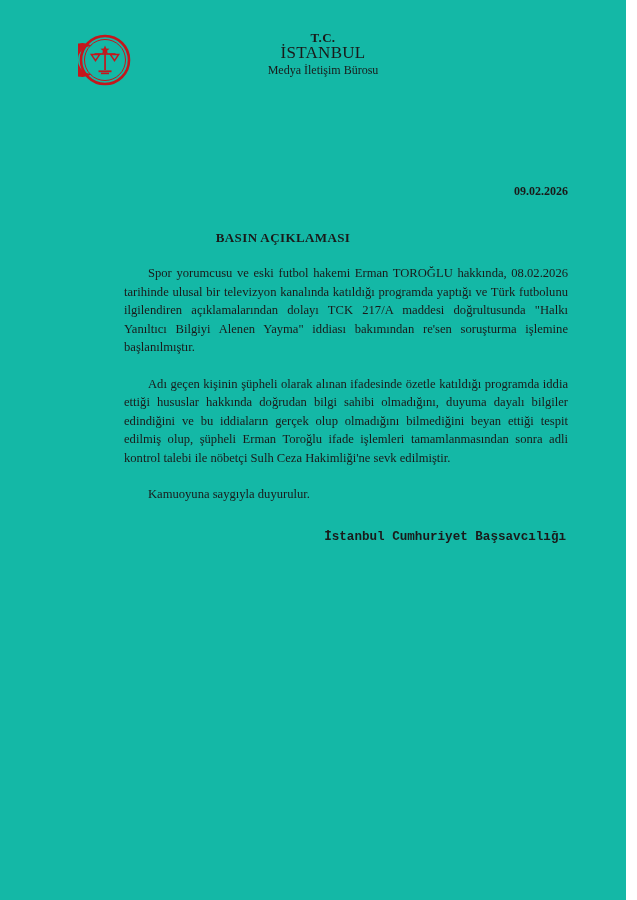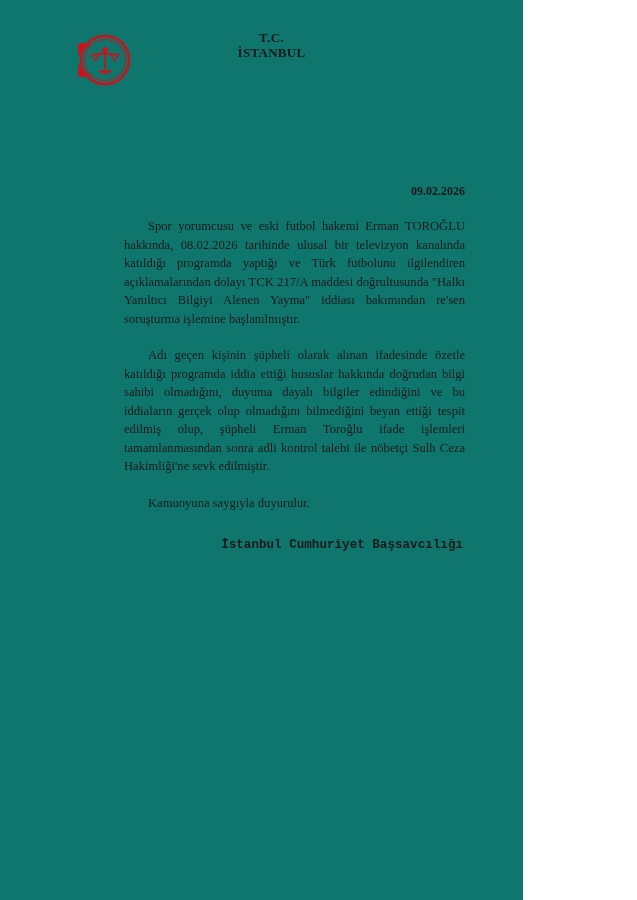--- a/index.html
+++ b/index.html
@@ -9,23 +9,23 @@
   }
   body {
     width: 637px;
     height: 900px;
     font-family: "Liberation Serif", serif;
     color: #1a1a1a;
     overflow: hidden;
   }
   .page {
     position: relative;
-    width: 523px;
+    width: 626px;
     height: 900px;
-    background: #0f766e;
+    background: #14b8a6;
     box-sizing: border-box;
     padding: 0;
   }
 
   
   .header {
     position: relative;
     padding-top: 30px;
     height: 86px;
   }
@@ -42,22 +42,22 @@
     text-align: center;
     margin-left: 20px;
   }
   .header-titles .ln1 {
     font-size: 13px;
     font-weight: bold;
     letter-spacing: 0.3px;
     line-height: 15px;
   }
   .header-titles .ln2 {
-    font-size: 13px;
-    font-weight: bold;
+    font-size: 17px;
+    font-weight: normal;
     letter-spacing: 0.3px;
     line-height: 16px;
   }
   .header-titles .ln3 {
     font-size: 13.5px;
     font-weight: bold;
     letter-spacing: 0.3px;
     line-height: 17px;
   }
   .header-titles .ln4 {
@@ -135,25 +135,27 @@
         <path d="M13.4 20.6 L21.6 20.6 L17.5 26.6 Z" fill="none" stroke="#c4161c" stroke-width="1.5"></path>
         <path d="M32.4 20.6 L40.6 20.6 L36.5 26.6 Z" fill="none" stroke="#c4161c" stroke-width="1.5"></path>
 
         <path d="M27 11.4 l1.3 3.0 3.2 0.3 -2.4 2.1 0.7 3.2 -2.8 -1.7 -2.8 1.7 0.7 -3.2 -2.4 -2.1 3.2 -0.3 Z" fill="#c4161c"></path>
       </svg>
     </div>
 
     <div class="header-titles">
       <div class="ln1">T.C.</div>
       <div class="ln2">İSTANBUL</div>
+      <div class="ln4">Medya İletişim Bürosu</div>
     </div>
   </div>
 
   <div class="date-line">09.02.2026</div>
 
+  <div class="doc-title">BASIN AÇIKLAMASI</div>
 
   <div class="body-block">
     <p class="p-1">Spor yorumcusu ve eski futbol hakemi Erman TOROĞLU hakkında, 08.02.2026 tarihinde ulusal bir televizyon kanalında katıldığı programda yaptığı ve Türk futbolunu ilgilendiren açıklamalarından dolayı TCK 217/A maddesi doğrultusunda "Halkı Yanıltıcı Bilgiyi Alenen Yayma" iddiası bakımından re'sen soruşturma işlemine başlanılmıştır.</p>
     <p class="p-2">Adı geçen kişinin şüpheli olarak alınan ifadesinde özetle katıldığı programda iddia ettiği hususlar hakkında doğrudan bilgi sahibi olmadığını, duyuma dayalı bilgiler edindiğini ve bu iddiaların gerçek olup olmadığını bilmediğini beyan ettiği tespit edilmiş olup, şüpheli Erman Toroğlu ifade işlemleri tamamlanmasından sonra adli kontrol talebi ile nöbetçi Sulh Ceza Hakimliği'ne sevk edilmiştir.</p>
     <p class="p-3">Kamuoyuna saygıyla duyurulur.</p>
   </div>
 
   <div class="signature">İstanbul Cumhuriyet Başsavcılığı</div>
 
 </div>

